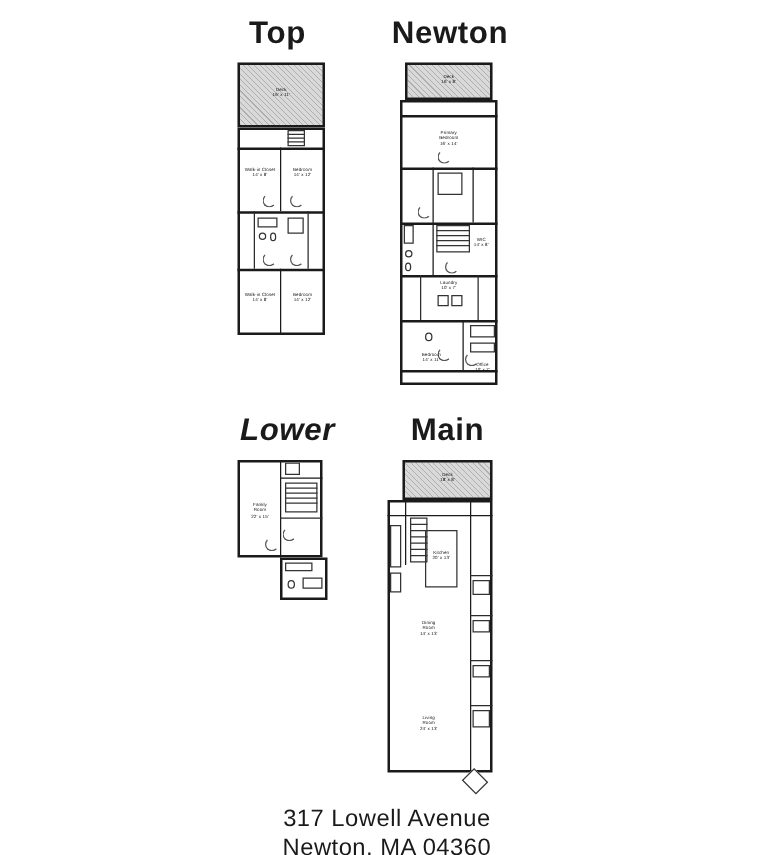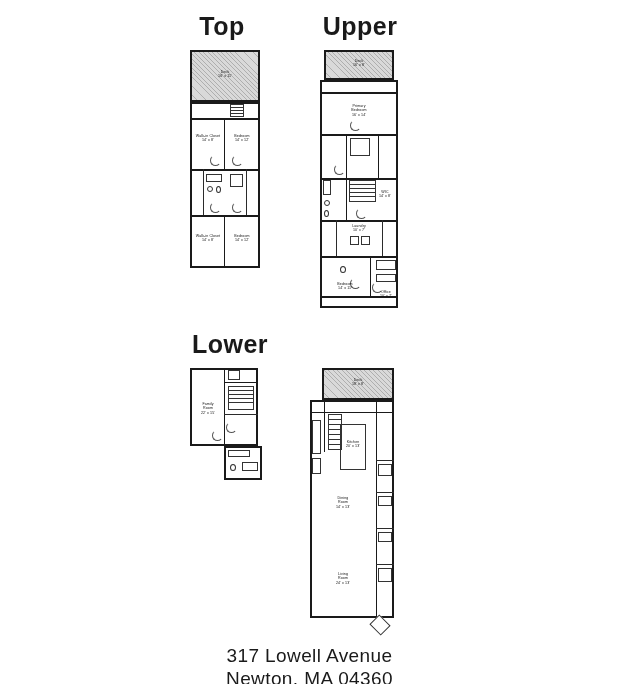--- a/index.html
+++ b/index.html
@@ -167,21 +167,21 @@
     <div class="room-label tiny" style="left:2px; top:84px; width:32px;">Walk-in Closet
 14' x 8'</div>
     <div class="room-label tiny" style="left:36px; top:84px; width:32px;">Bedroom
 14' x 12'</div>
     <div class="room-label tiny" style="left:2px; top:184px; width:32px;">Walk-in Closet
 14' x 8'</div>
     <div class="room-label tiny" style="left:36px; top:184px; width:32px;">Bedroom
 14' x 12'</div>
   </div>
 
-  <div class="plan-title" style="left:300px; top:6px; width:120px;">Upper</div>
+  <div class="plan-title" style="left:300px; top:6px; width:120px;">Newton</div>
 
   <div class="plan" style="left:320px; top:44px; width:78px; height:258px;">
 
     <div class="wall-fill-grey" style="left:4px; top:0px; width:70px; height:30px;"></div>
     <div class="hatch" style="left:6px; top:2px; width:66px; height:26px;"></div>
     <div class="room-label tiny" style="left:16px; top:9px; width:46px;">Deck
 16' x 8'</div>
 
     <div class="wall-outer" style="left:0px; top:30px; width:78px; height:228px;"></div>
 
@@ -227,21 +227,21 @@
     <div class="room-label tiny" style="left:52px; top:140px; width:26px;">WIC
 14' x 8'</div>
     <div class="room-label tiny" style="left:22px; top:174px; width:34px;">Laundry
 10' x 7'</div>
     <div class="room-label tiny" style="left:6px; top:232px; width:38px;">Bedroom
 14' x 11'</div>
     <div class="room-label tiny" style="left:54px; top:240px; width:24px;">Office
 10' x 7'</div>
   </div>
 
-  <div class="plan-title" style="left:170px; top:324px; width:120px;">Lower</div>
+  <div class="plan-title" style="left:170px; top:324px; width:120px;font-style:italic;">Lower</div>
 
   <div class="plan" style="left:190px; top:362px; width:72px; height:114px;">
 
     <div class="wall-outer" style="left:0px; top:0px; width:68px; height:78px;"></div>
 
     <div class="wall-outer" style="left:34px; top:78px; width:38px; height:34px;"></div>
 
     <div class="wall" style="left:34px; top:14px; width:34px; height:1.4px;"></div>
     <div class="wall" style="left:34px; top:0px; width:1.4px; height:78px;"></div>
     <div class="wall-thin" style="left:34px; top:46px; width:34px; height:1.1px;"></div>
@@ -258,20 +258,21 @@
     <div class="stair-line" style="left:38px; top:34px; width:26px;"></div>
 
     <div class="door-arc" style="left:22px; top:62px; width:11px; height:11px;"></div>
     <div class="door-arc" style="left:36px; top:54px; width:11px; height:11px;"></div>
 
     <div class="room-label tiny" style="left:2px; top:34px; width:32px;">Family
 Room
 22' x 15'</div>
   </div>
 
+  <div class="plan-title" style="left:298px; top:324px; width:120px;">Main</div>
 
   <div class="plan" style="left:308px; top:362px; width:100px; height:272px;">
 
     <div class="wall-fill-grey" style="left:14px; top:0px; width:72px; height:32px;"></div>
     <div class="hatch" style="left:16px; top:2px; width:68px; height:28px;"></div>
     <div class="room-label tiny" style="left:26px; top:10px; width:48px;">Deck
 18' x 8'</div>
 
     <div class="wall-outer" style="left:2px; top:32px; width:84px; height:218px;"></div>
 

